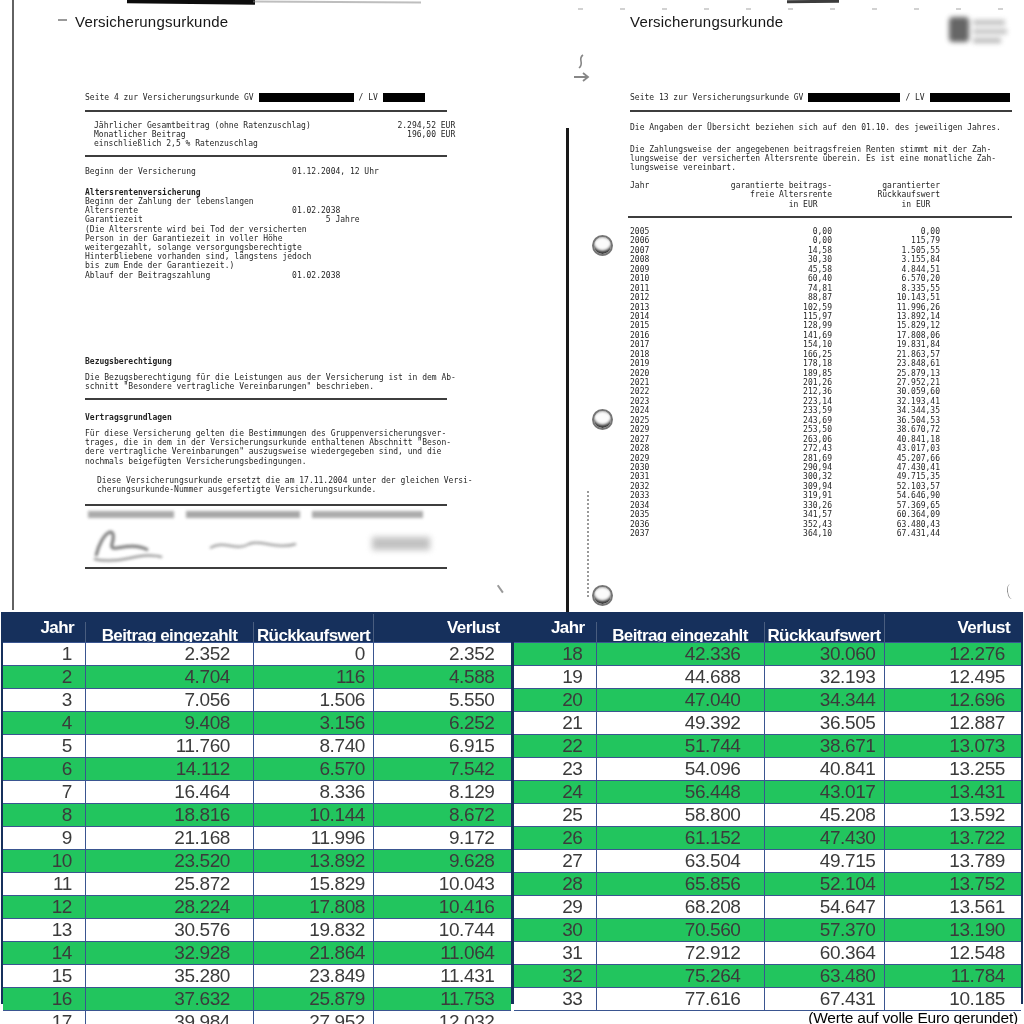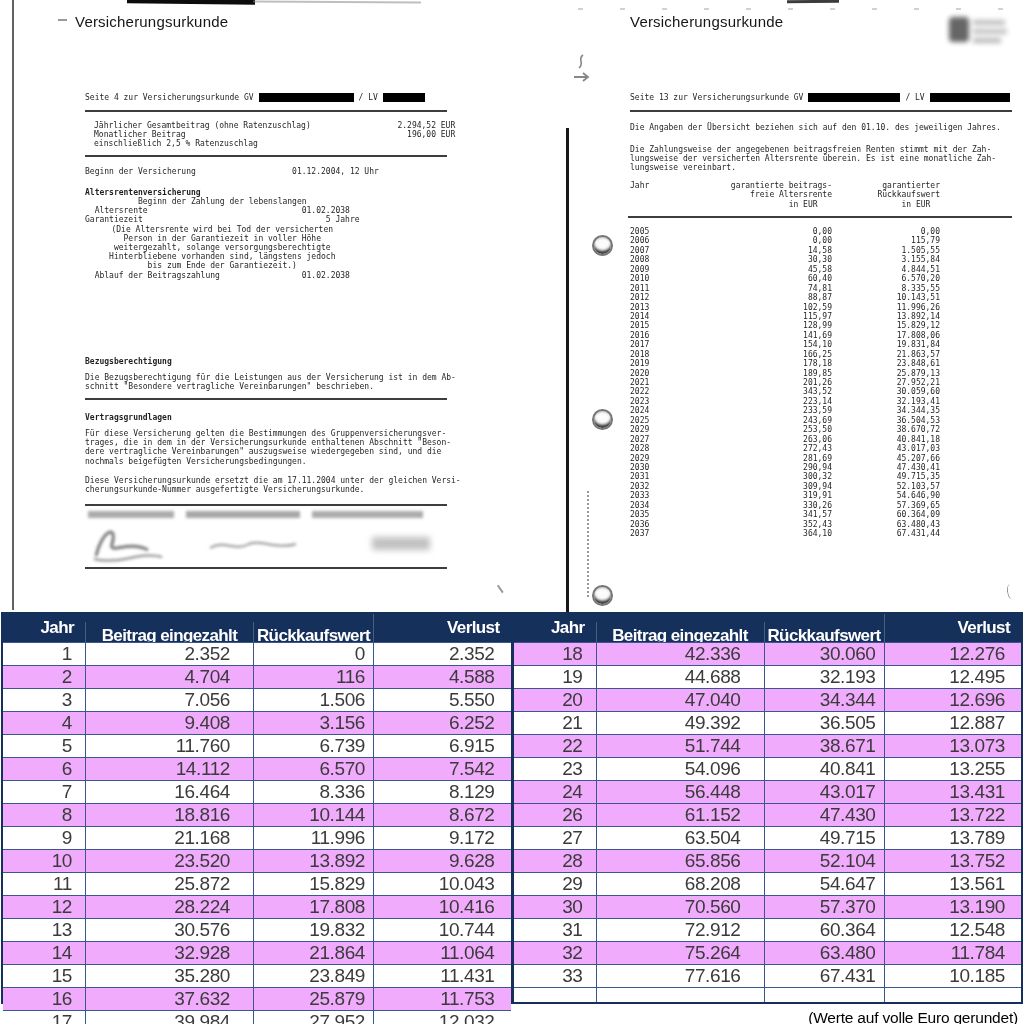--- a/index.html
+++ b/index.html
@@ -64,21 +64,21 @@
   .sum-header{flex:0 0 27px;display:grid;grid-template-columns:82px 168px 120px 1fr;
               background:#16305c;color:#fff;font-weight:bold;font-size:17px;letter-spacing:-.6px;}
   .sum-header .hc{height:100%;display:flex;align-items:center;box-sizing:border-box;
                   border-left:1.5px solid rgba(255,255,255,.22);}
   .sum-header .hc:first-child{border-left:none;}
   .hc.right{justify-content:flex-end;padding-right:11px;}
   .hc.center{justify-content:center;margin-top:8px;}
   .sum-body{flex:1;display:flex;flex-direction:column;}
   .sum-row{flex:1;display:grid;grid-template-columns:82px 168px 120px 1fr;box-sizing:border-box;
            border-top:1.8px solid #3a5590;font-size:19px;letter-spacing:-.4px;color:#3b3b3b;background:#fff;}
-  .sum-row.alt{background:#f0abfc;}
+  .sum-row.alt{background:#22c55e;}
   .sum-row .c{display:flex;align-items:center;justify-content:flex-end;height:100%;
               box-sizing:border-box;border-left:1.8px solid #3a5590;}
   .sum-row .c:first-child{border-left:none;}
   .c.p0{padding-right:13px;} .c.p1{padding-right:23px;} .c.p2{padding-right:8px;} .c.p3{padding-right:16px;}
   .footnote{position:absolute;top:1009px;right:6px;font-size:15.5px;color:#000;letter-spacing:-.2px;}
 </style>
 </head>
 <body>
 
 <div class="canvas">
@@ -96,41 +96,41 @@
     <div class="rule" style="left:85px;top:110px;width:362px;"></div>
 
     <div class="mono" style="left:85px;top:121px;margin-left:9px;">Jährlicher Gesamtbeitrag (ohne Ratenzuschlag)                  2.294,52 EUR
 Monatlicher Beitrag                                              196,00 EUR
 einschließlich 2,5 % Ratenzuschlag</div>
     <div class="rule" style="left:85px;top:155px;width:362px;"></div>
 
     <div class="mono" style="left:85px;top:167px;">Beginn der Versicherung                    01.12.2004, 12 Uhr</div>
 
     <div class="mono b" style="left:85px;top:188px;">Altersrentenversicherung</div>
-    <div class="mono" style="left:85px;top:197px;text-align:center;">Beginn der Zahlung der lebenslangen
+    <div class="mono" style="left:85px;top:197px;">Beginn der Zahlung der lebenslangen
 Altersrente                                01.02.2038
 Garantiezeit                                      5 Jahre
 (Die Altersrente wird bei Tod der versicherten
 Person in der Garantiezeit in voller Höhe
 weitergezahlt, solange versorgungsberechtigte
 Hinterbliebene vorhanden sind, längstens jedoch
 bis zum Ende der Garantiezeit.)
 Ablauf der Beitragszahlung                 01.02.2038</div>
 
     <div class="mono b" style="left:85px;top:357px;">Bezugsberechtigung</div>
     <div class="mono" style="left:85px;top:373px;">Die Bezugsberechtigung für die Leistungen aus der Versicherung ist in dem Ab-
 schnitt "Besondere vertragliche Vereinbarungen" beschrieben.</div>
     <div class="rule" style="left:85px;top:398px;width:362px;"></div>
 
     <div class="mono b" style="left:85px;top:413px;">Vertragsgrundlagen</div>
     <div class="mono" style="left:85px;top:429px;">Für diese Versicherung gelten die Bestimmungen des Gruppenversicherungsver-
 trages, die in dem in der Versicherungsurkunde enthaltenen Abschnitt "Beson-
 dere vertragliche Vereinbarungen" auszugsweise wiedergegeben sind, und die
 nochmals beigefügten Versicherungsbedingungen.</div>
-    <div class="mono" style="left:85px;top:476px;">Diese Versicherungsurkunde ersetzt die am 17.11.2004 unter der gleichen Versi-
+    <div class="mono" style="left:97px;top:476px;">Diese Versicherungsurkunde ersetzt die am 17.11.2004 unter der gleichen Versi-
 cherungsurkunde-Nummer ausgefertigte Versicherungsurkunde.</div>
     <div class="rule" style="left:85px;top:504px;width:362px;"></div>
 
     <div class="art coline"></div>
     <svg class="art sigsvg" width="240" height="48" viewBox="0 0 240 48">
       <path d="M8,38 C14,12 30,6 24,26 C21,37 40,22 60,32" fill="none" stroke="#555" stroke-width="3"></path>
       <path d="M6,41 C32,47 52,33 74,39" fill="none" stroke="#666" stroke-width="2"></path>
       <path d="M122,30 C136,21 147,34 161,26 C172,21 188,32 208,26" fill="none" stroke="#787878" stroke-width="2"></path>
     </svg>
     <div class="art sigblock"></div>
@@ -254,21 +254,21 @@
           <div class="yc1">189,85</div>
           <div class="yc2">25.879,13</div>
         </div>
         <div class="yrow">
           <div class="yc0">2021</div>
           <div class="yc1">201,26</div>
           <div class="yc2">27.952,21</div>
         </div>
         <div class="yrow">
           <div class="yc0">2022</div>
-          <div class="yc1">343,52</div>
+          <div class="yc1">212,36</div>
           <div class="yc2">30.059,60</div>
         </div>
         <div class="yrow">
           <div class="yc0">2023</div>
           <div class="yc1">223,14</div>
           <div class="yc2">32.193,41</div>
         </div>
         <div class="yrow">
           <div class="yc0">2024</div>
           <div class="yc1">233,59</div>
@@ -388,21 +388,21 @@
             </div>
             <div class="sum-row alt">
               <div class="c p0">4</div>
               <div class="c p1">9.408</div>
               <div class="c p2">3.156</div>
               <div class="c p3">6.252</div>
             </div>
             <div class="sum-row">
               <div class="c p0">5</div>
               <div class="c p1">11.760</div>
-              <div class="c p2">6.739</div>
+              <div class="c p2">8.740</div>
               <div class="c p3">6.915</div>
             </div>
             <div class="sum-row alt">
               <div class="c p0">6</div>
               <div class="c p1">14.112</div>
               <div class="c p2">6.570</div>
               <div class="c p3">7.542</div>
             </div>
             <div class="sum-row">
               <div class="c p0">7</div>
@@ -515,20 +515,26 @@
               <div class="c p1">54.096</div>
               <div class="c p2">40.841</div>
               <div class="c p3">13.255</div>
             </div>
             <div class="sum-row alt">
               <div class="c p0">24</div>
               <div class="c p1">56.448</div>
               <div class="c p2">43.017</div>
               <div class="c p3">13.431</div>
             </div>
+            <div class="sum-row">
+              <div class="c p0">25</div>
+              <div class="c p1">58.800</div>
+              <div class="c p2">45.208</div>
+              <div class="c p3">13.592</div>
+            </div>
             <div class="sum-row alt">
               <div class="c p0">26</div>
               <div class="c p1">61.152</div>
               <div class="c p2">47.430</div>
               <div class="c p3">13.722</div>
             </div>
             <div class="sum-row">
               <div class="c p0">27</div>
               <div class="c p1">63.504</div>
               <div class="c p2">49.715</div>

